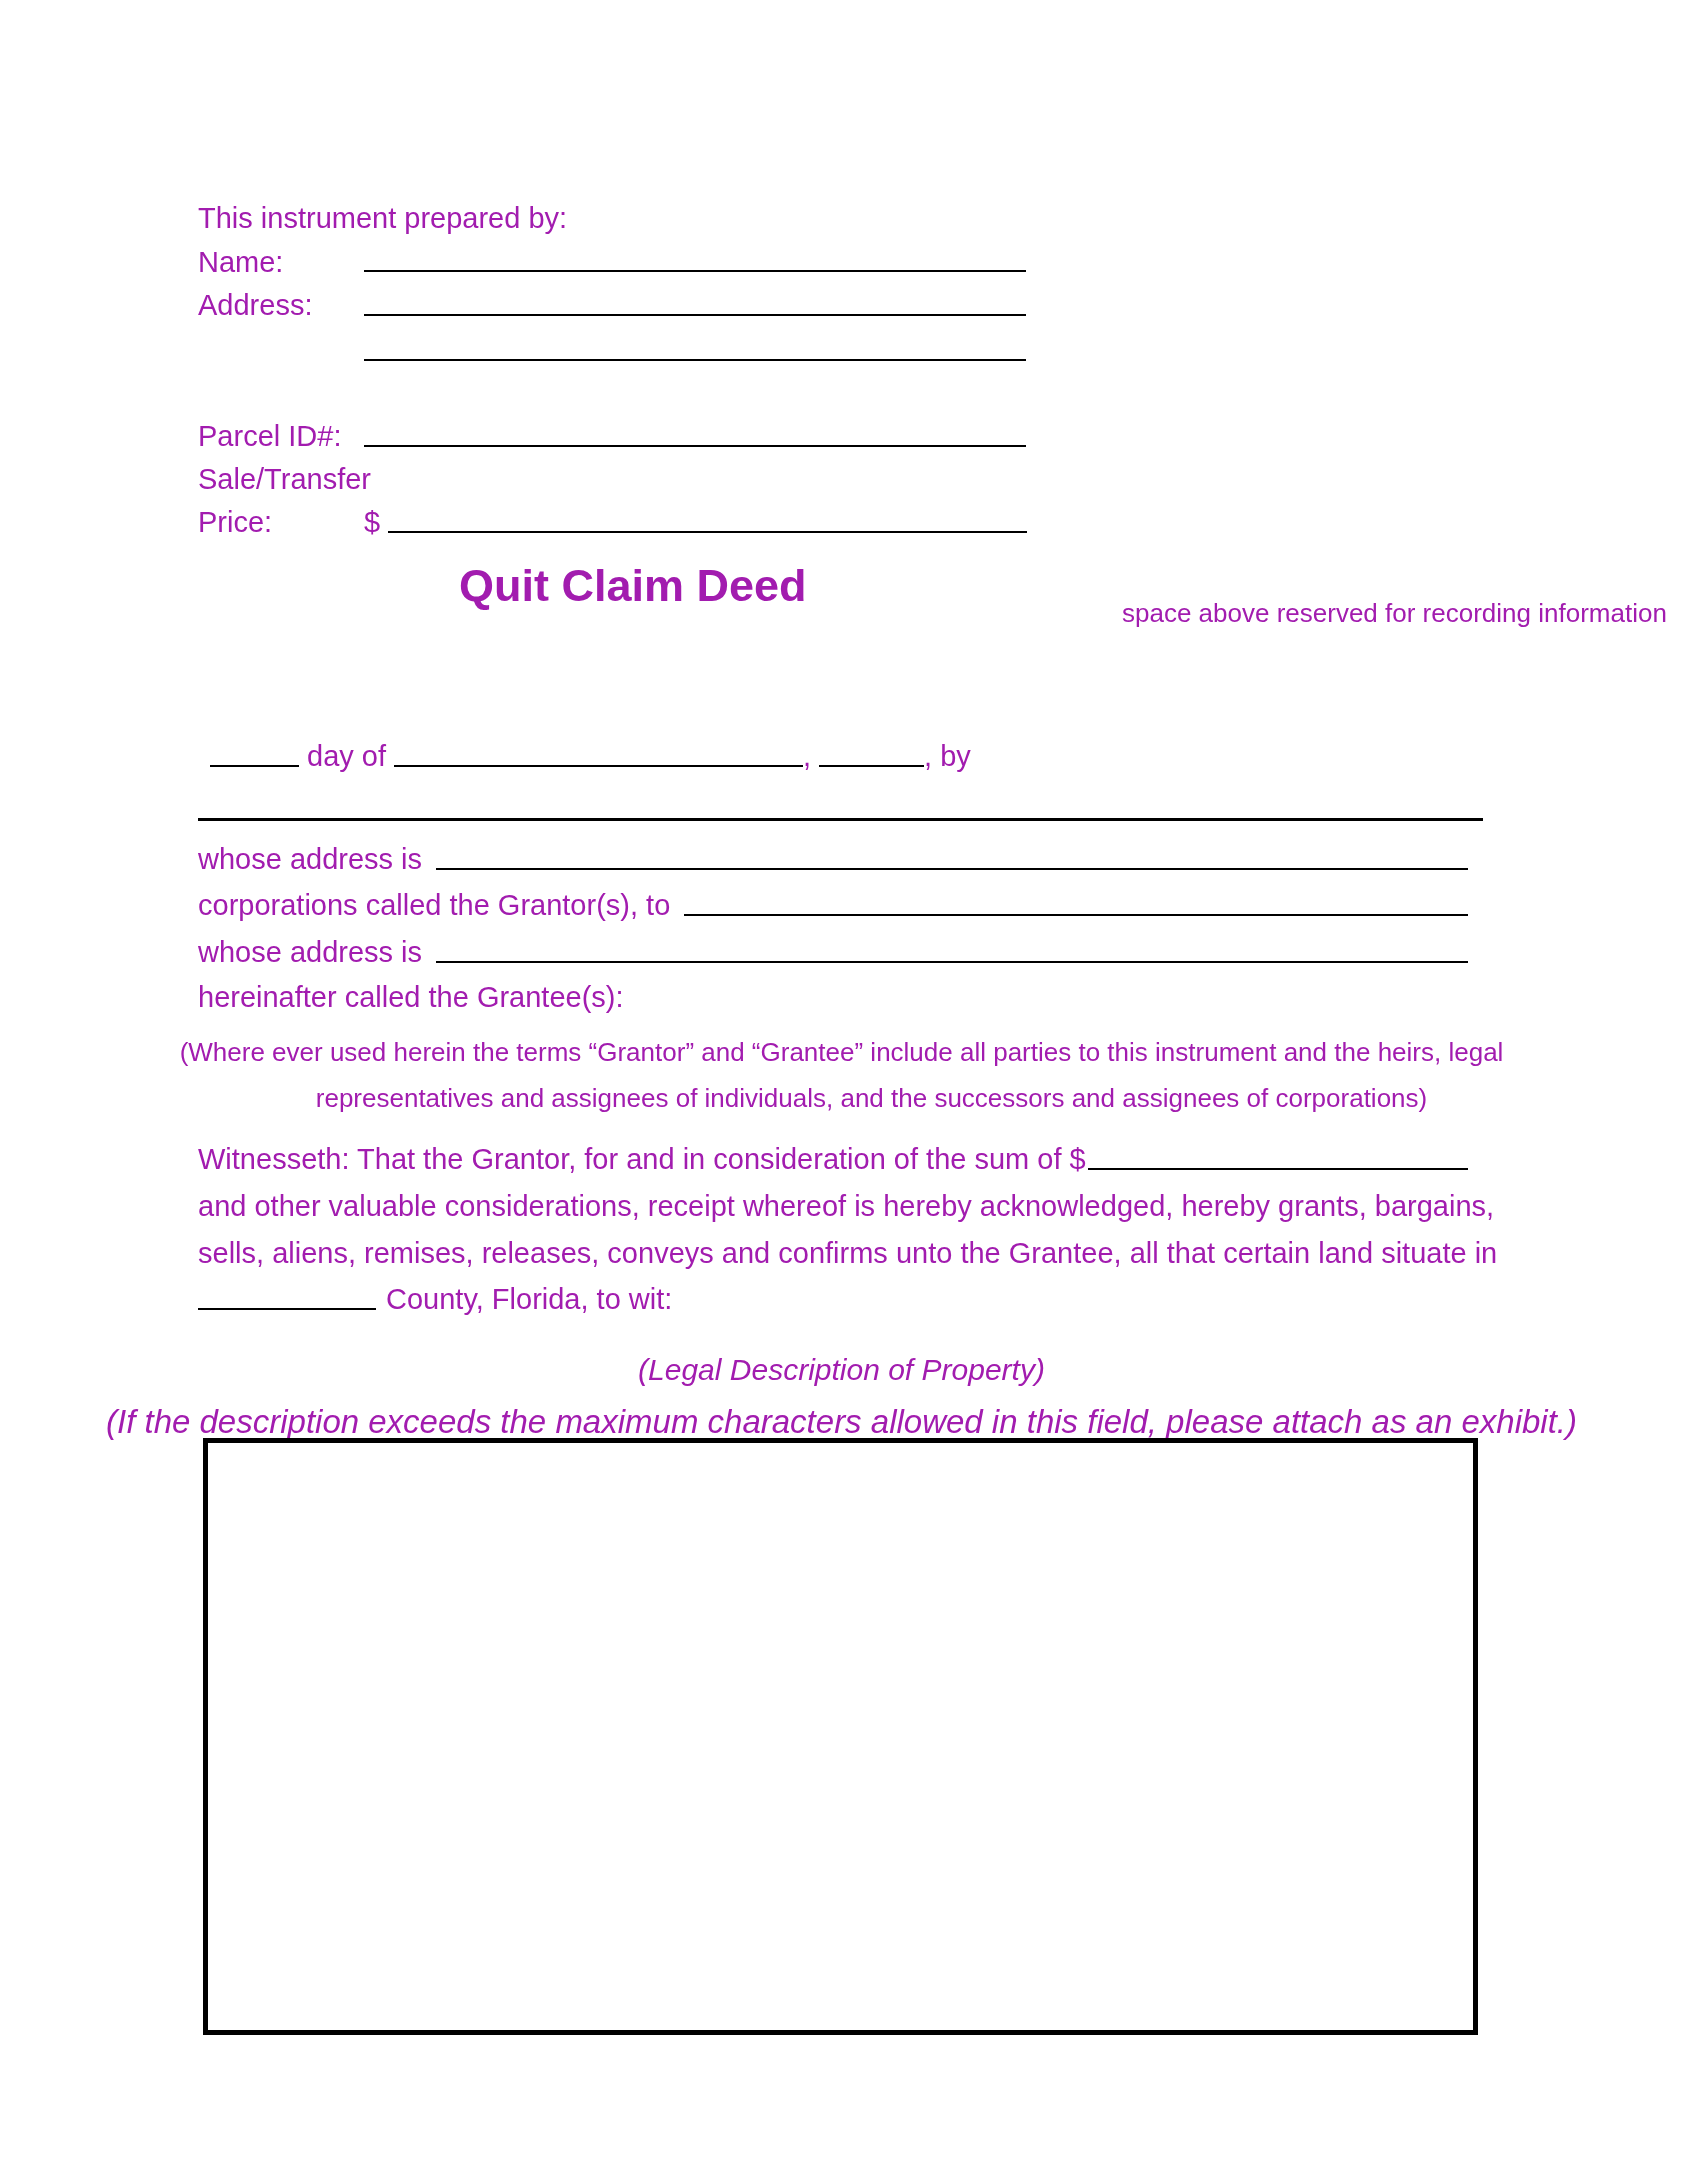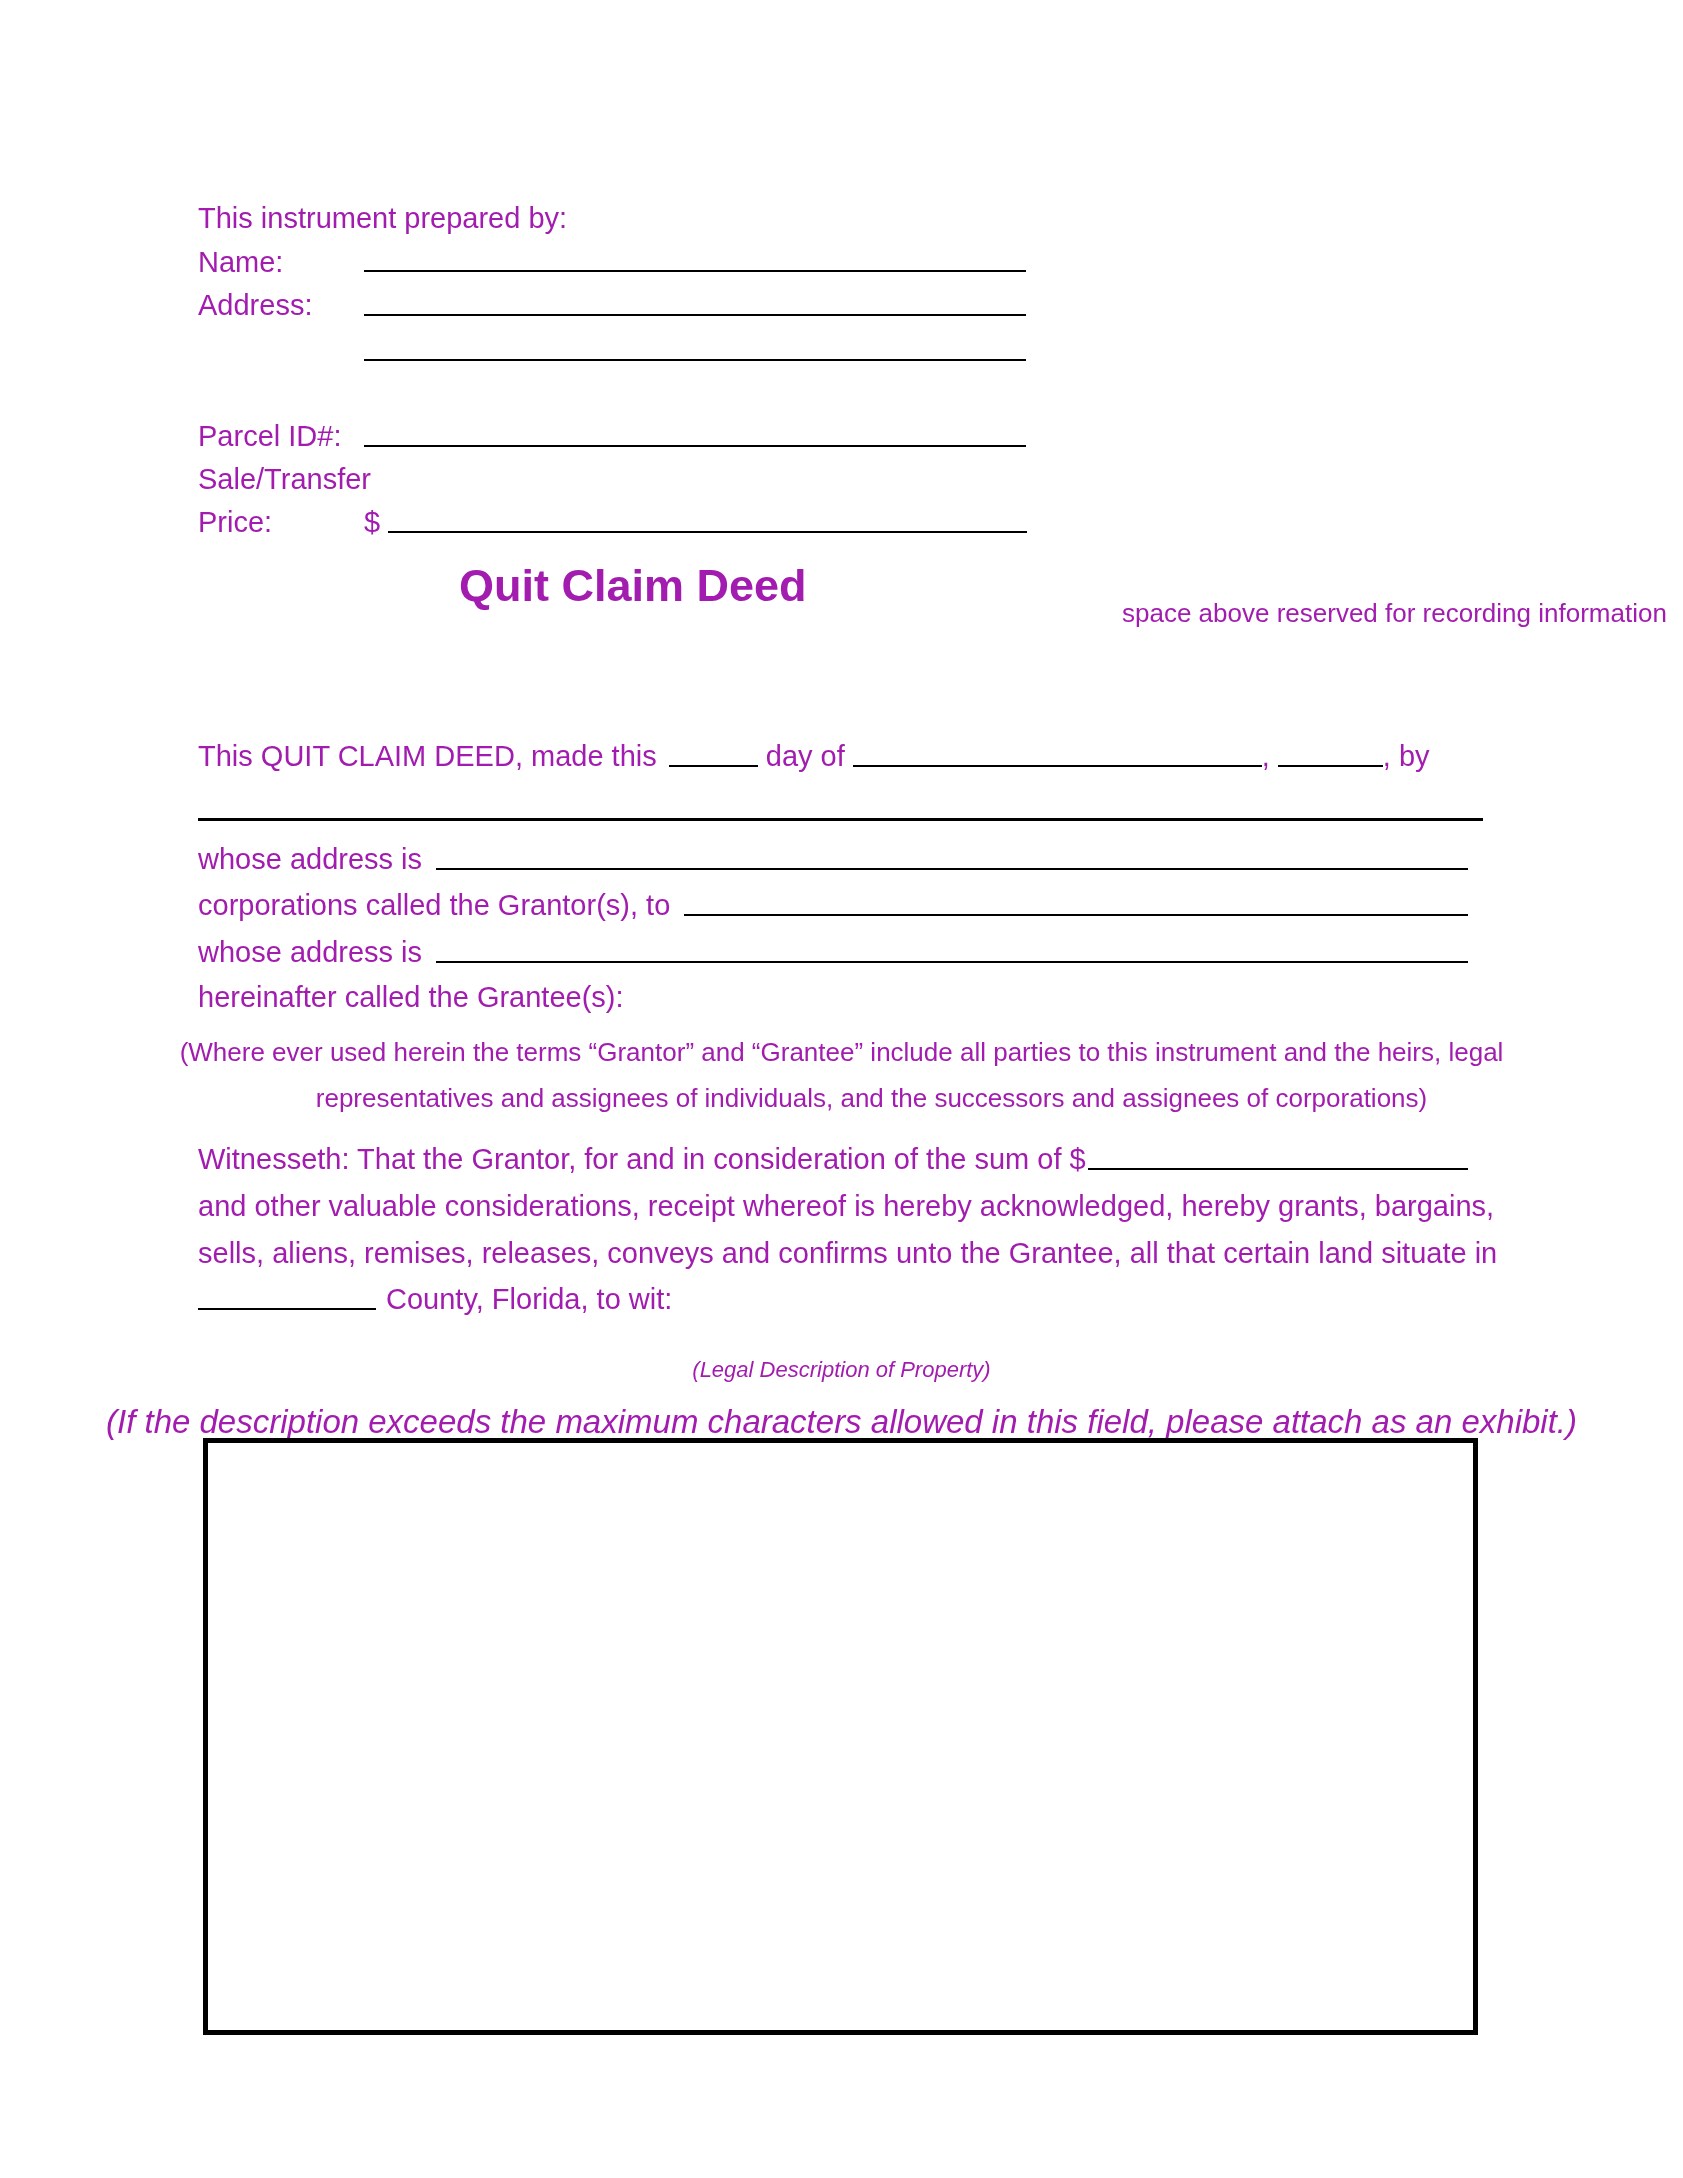--- a/index.html
+++ b/index.html
@@ -21,21 +21,21 @@
   .hline { background: #000000; height: 2px; }
   .bigline { background: #000000; height: 3px; }
   .title {
     font-size: 45px;
     line-height: 48px;
     font-weight: bold;
     white-space: pre;
   }
   .center { left: 0; width: 1683px; text-align: center; }
   .italic { font-style: italic; }
-  .legal-head { font-size: 22px; line-height: 36px; font-style: italic; }
+  .legal-head { font-size: 30px; line-height: 36px; font-style: italic; }
   .legal-note { font-size: 33px; line-height: 30px; }
   .descbox {
     box-sizing: border-box;
     border: 5px solid #000000;
     background: #ffffff;
   }
 </style>
 </head>
 <body>
 
@@ -56,21 +56,20 @@
 
   <div class="abs t" style="left:198px; top:462px;">Sale/Transfer</div>
   <div class="abs t" style="left:198px; top:505px;">Price:</div>
   <div class="abs t" style="left:364px; top:505px;">$</div>
   <div class="abs hline" style="left:388px; top:531px; width:639px;"></div>
 
   <div class="abs title" style="left:459px; top:562px;">Quit Claim Deed</div>
   <div class="abs small" style="left:1122px; top:597px;">space above reserved for recording information</div>
 
   <div class="abs row t" style="left:198px; top:739px;">
-    <span class="txt">This QUIT CLAIM DEED, made this</span>
     <span class="bl" style="width:89px; margin-left:12px; margin-right:8px;"></span>
     <span class="txt">day of</span>
     <span class="bl" style="width:409px; margin-left:8px;"></span>
     <span class="txt">,</span>
     <span class="bl" style="width:105px; margin-left:8px;"></span>
     <span class="txt">, by</span>
   </div>
 
   <div class="abs bigline" style="left:198px; top:818px; width:1285px;"></div>
 

